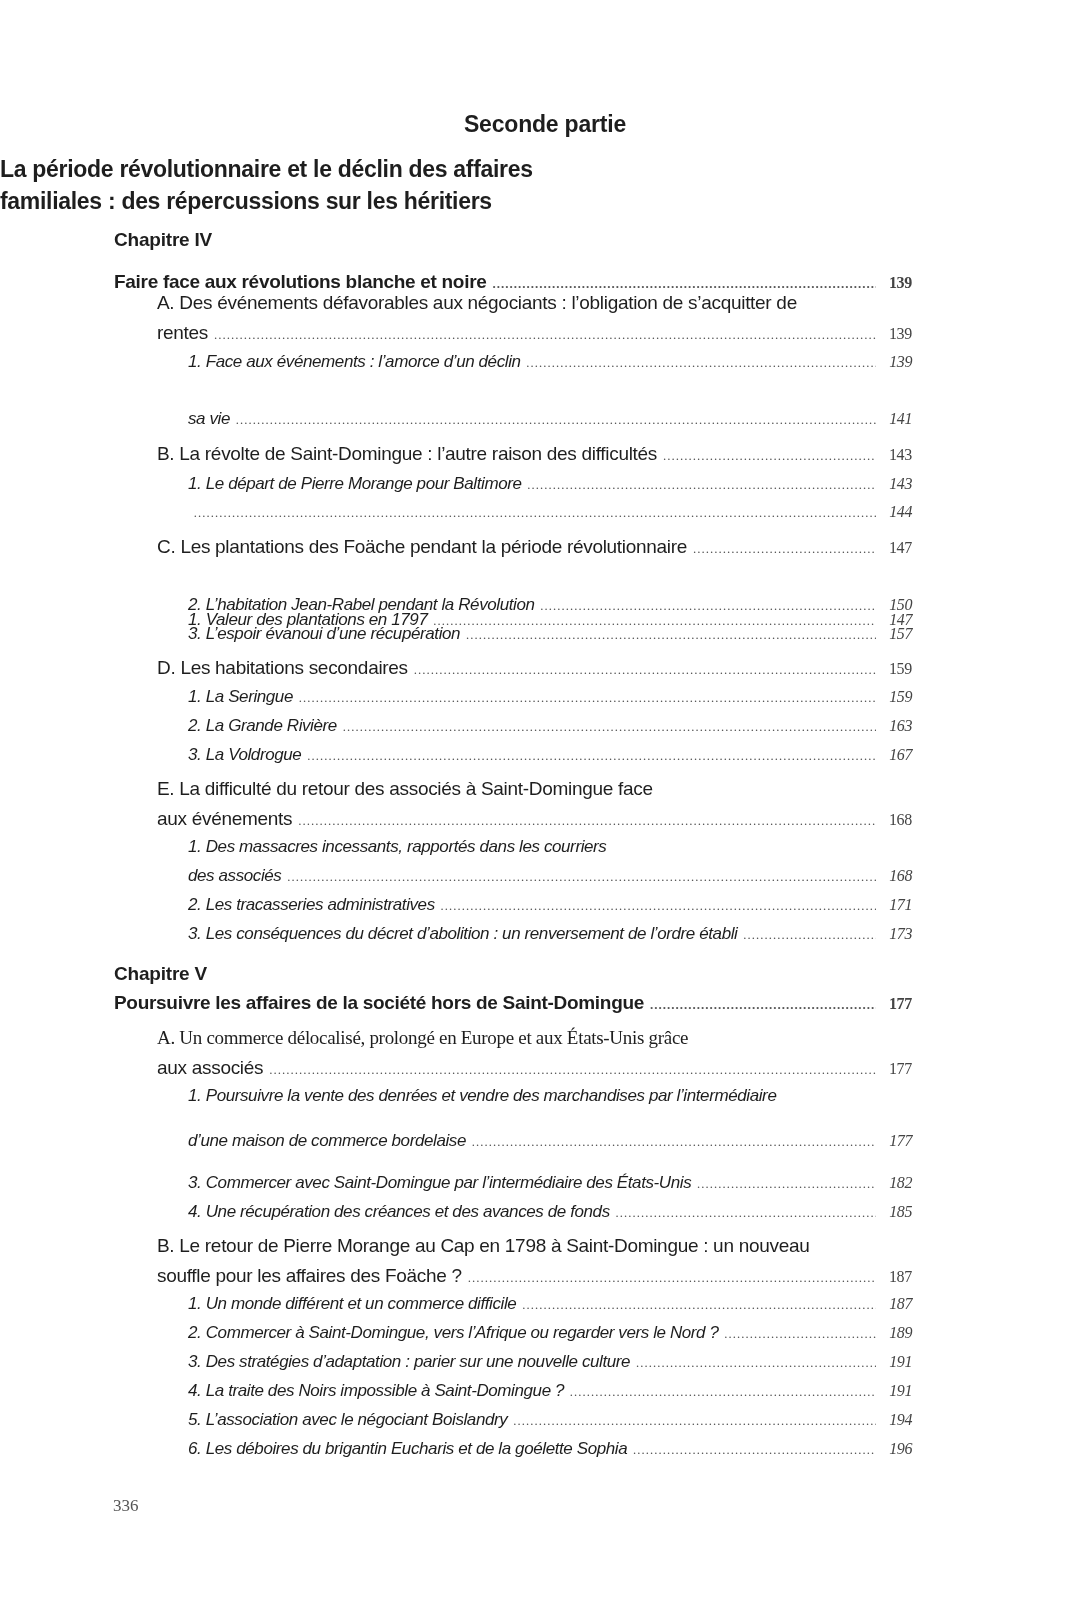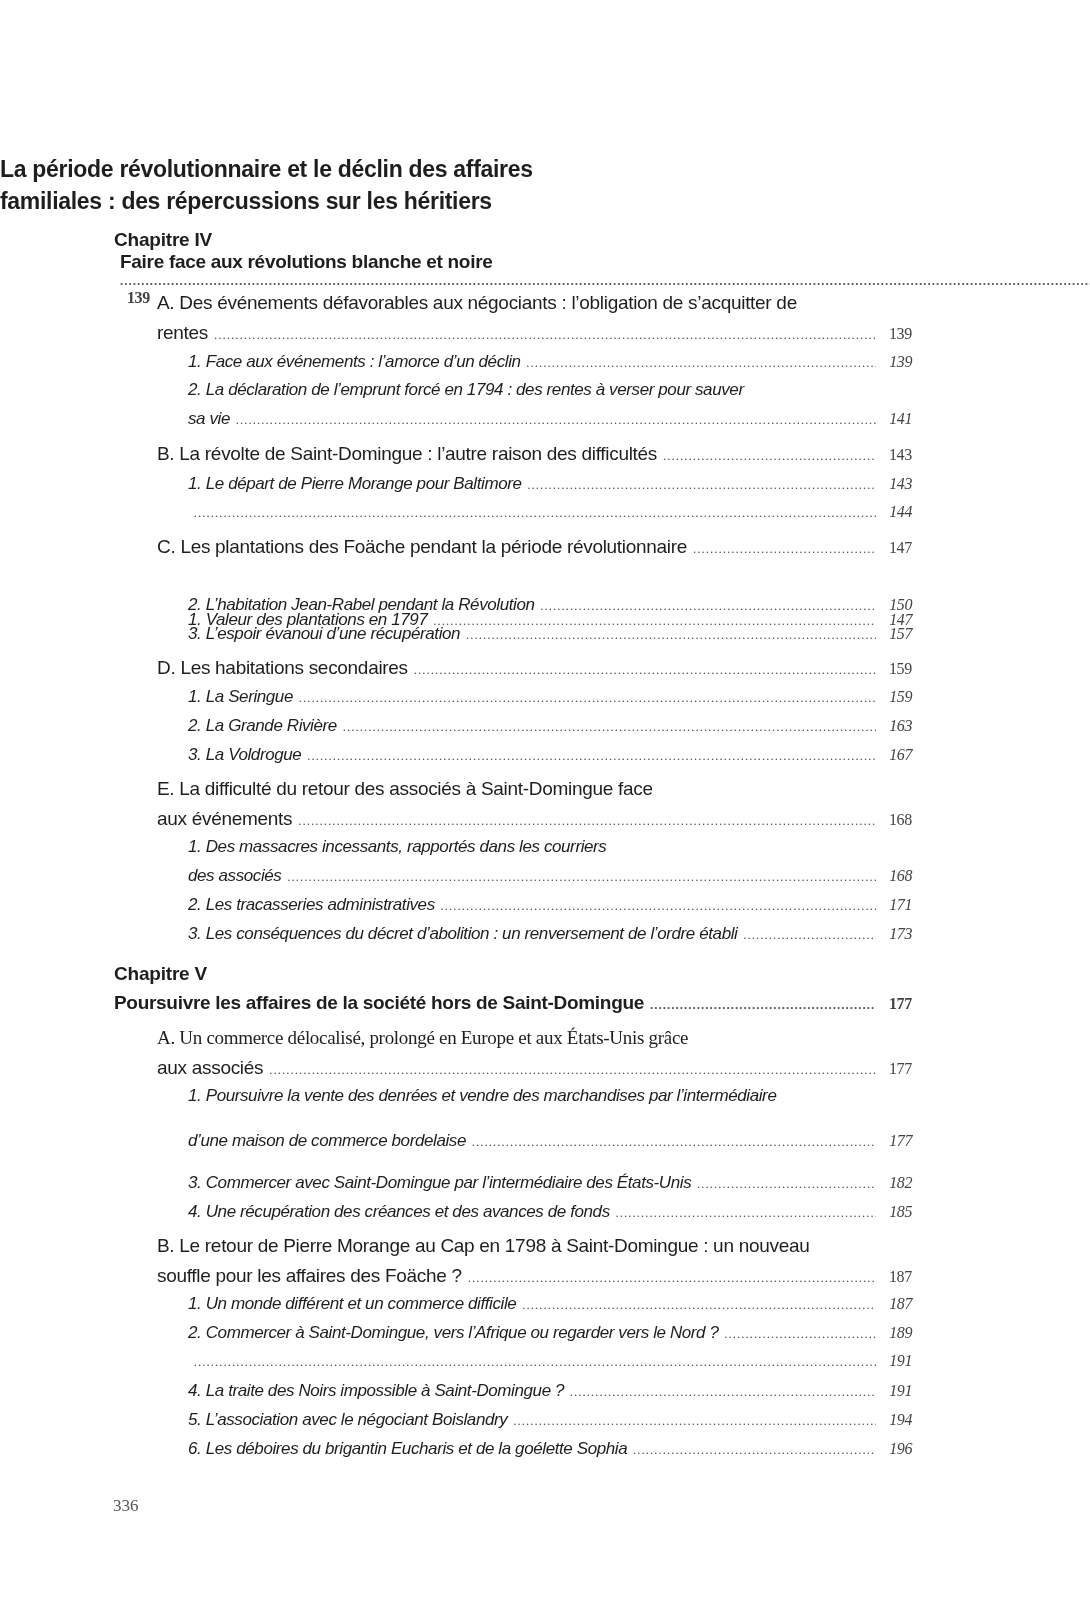--- a/index.html
+++ b/index.html
@@ -19,44 +19,44 @@
     .wrap { position: absolute; white-space: nowrap; }
     .wrap.lvl1 { left: 157px; }
     .wrap.lvl2 { left: 188px; }
     .folio { position: absolute; left: 113px; top: 1496px; font-size: 17px; color: #555; font-family: "Liberation Serif", serif; }
   </style>
 </head>
 <body>
 
 <div class="page">
 
+  <div class="part-title">Seconde partie</div>
   <div class="part-sub">
     <div>La période révolutionnaire et le déclin des affaires</div>
     <div>familiales : des répercussions sur les héritiers</div>
   </div>
 
   <div class="chap-label" style="top:229px;">Chapitre IV</div>
-  <div class="line lvl0" style="top:251px;flex-direction:column;">
+  <div class="line lvl0" style="top:271px;">
     <span class="txt">Faire face aux révolutions blanche et noire</span>
     <span class="dots"></span>
     <span class="pg">139</span>
   </div>
 
   <div class="wrap lvl1" style="top:292px; font-size:19px; letter-spacing:-0.3px;">A. Des événements défavorables aux négociants : l’obligation de s’acquitter de</div>
   <div class="line lvl1" style="top:322px;">
     <span class="txt">rentes</span>
     <span class="dots"></span>
     <span class="pg">139</span>
   </div>
   <div class="line lvl2" style="top:352px;">
     <span class="txt">1. Face aux événements : l’amorce d’un déclin</span>
     <span class="dots"></span>
     <span class="pg">139</span>
   </div>
-  <div class="wrap lvl2" style="top:380px; font-size:17px; font-style:italic; letter-spacing:-0.4px;">2. La déclaration de l’emprunt forcé en 1794 : des rentes à verser pour sauver</div>
   <div class="line lvl2" style="top:409px;">
     <span class="txt">sa vie</span>
     <span class="dots"></span>
     <span class="pg">141</span>
   </div>
 
   <div class="line lvl1" style="top:443px;">
     <span class="txt">B. La révolte de Saint-Domingue : l’autre raison des difficultés</span>
     <span class="dots"></span>
     <span class="pg">143</span>
@@ -176,20 +176,21 @@
     <span class="txt">1. Un monde différent et un commerce difficile</span>
     <span class="dots"></span>
     <span class="pg">187</span>
   </div>
   <div class="line lvl2" style="top:1323px;">
     <span class="txt">2. Commercer à Saint-Domingue, vers l’Afrique ou regarder vers le Nord ?</span>
     <span class="dots"></span>
     <span class="pg">189</span>
   </div>
   <div class="line lvl2" style="top:1352px;">
+    <span class="txt">3. Des stratégies d’adaptation : parier sur une nouvelle culture</span>
     <span class="dots"></span>
     <span class="pg">191</span>
   </div>
   <div class="line lvl2" style="top:1381px;">
     <span class="txt">4. La traite des Noirs impossible à Saint-Domingue ?</span>
     <span class="dots"></span>
     <span class="pg">191</span>
   </div>
   <div class="line lvl2" style="top:1410px;">
     <span class="txt">5. L’association avec le négociant Boislandry</span>

